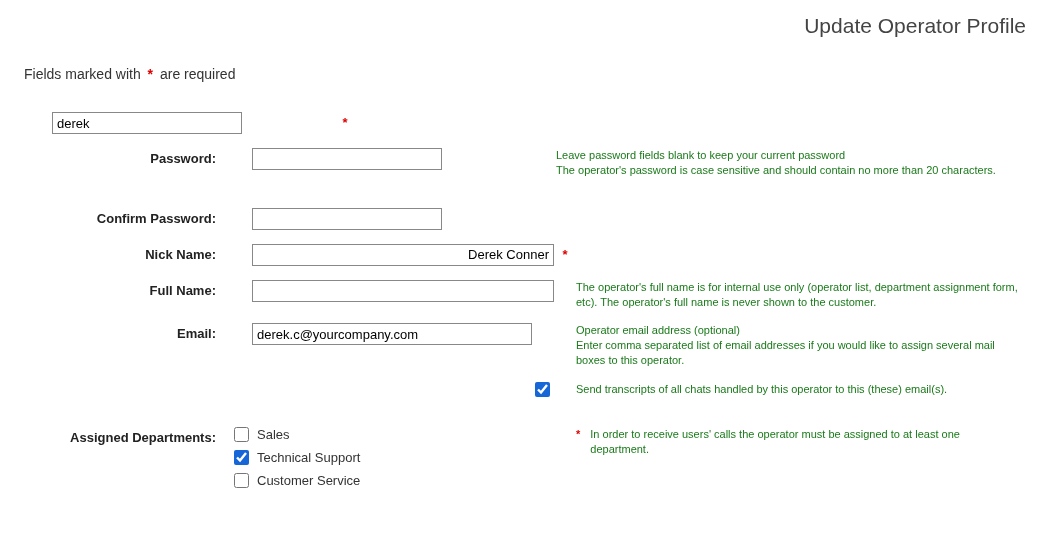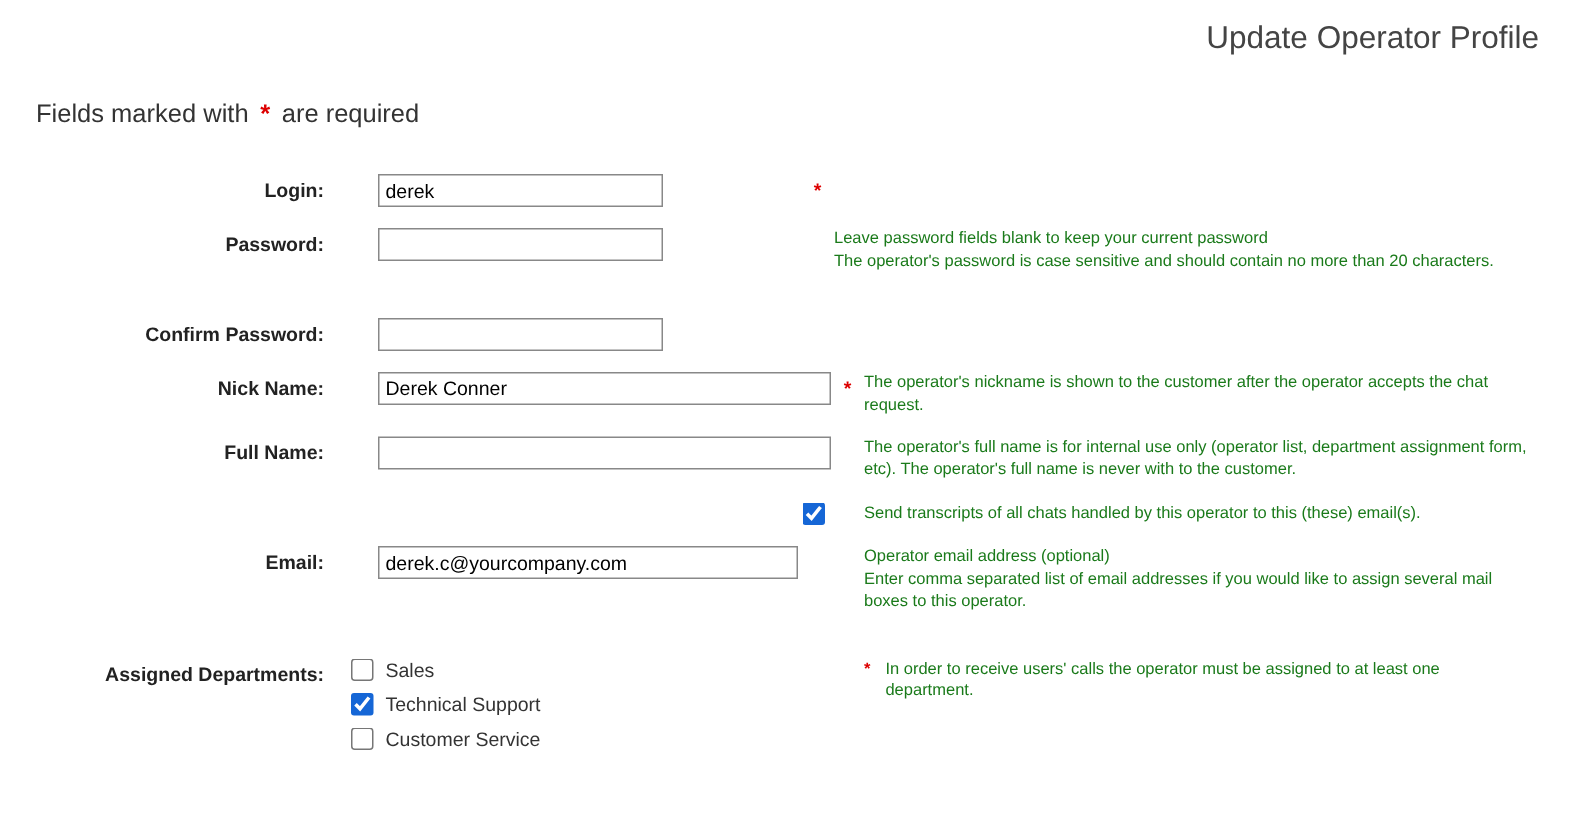--- a/index.html
+++ b/index.html
@@ -16,21 +16,21 @@
     padding: 14px 24px 24px 24px;
   }
   .title {
     text-align: right;
     font-size: 21px;
     font-weight: 400;
     color: #444;
     margin: 0 0 28px 0;
   }
   .required-hint {
-    font-size: 17px;
+    font-size: 14px;
     color: #333;
   }
   .req-star {
     color: #d00;
     font-weight: bold;
     margin: 0 3px;
   }
   .form-area {
     margin-top: 30px;
   }
@@ -59,20 +59,21 @@
   .input-col input.text {
     width: 190px;
     height: 22px;
     border: 1px solid #888;
     font-family: inherit;
     font-size: 13px;
     padding: 2px 4px;
   }
   .input-col input.text.medium {
     width: 320px;
+    text-align: right;
   }
   .input-col input.text.long {
     width: 280px;
   }
   .asterisk-col {
     width: 22px;
     color: #d00;
     font-weight: bold;
     padding-top: 3px;
     text-align: center;
@@ -131,21 +132,20 @@
 
   <div class="required-hint">
     <span>Fields marked with</span>
     <span class="req-star">*</span>
     <span>are required</span>
   </div>
 
   <div class="form-area">
 
     <div class="row">
-      <div class="label-col">Login:</div>
       <div class="input-col">
         <input class="text" type="text" value="derek" style="">
       </div>
       <div class="asterisk-col">*</div>
       <div class="help-col"></div>
     </div>
 
     <div class="row">
       <div class="label-col">Password:</div>
       <div class="input-col">
@@ -168,51 +168,50 @@
       <div class="asterisk-col"></div>
       <div class="help-col"></div>
     </div>
 
     <div class="row">
       <div class="label-col">Nick Name:</div>
       <div class="input-col wide">
         <input class="text medium" type="text" value="Derek Conner" style="">
       </div>
       <div class="asterisk-col">*</div>
-      <div class="help-col">The operator's nickname is shown to the customer after the operator accepts the chat request.</div>
     </div>
 
     <div class="row">
       <div class="label-col">Full Name:</div>
       <div class="input-col wide">
         <input class="text medium" type="text" value="" style="">
       </div>
       <div class="asterisk-col"></div>
-      <div class="help-col">The operator's full name is for internal use only (operator list, department assignment form, etc). The operator's full name is never with to the customer.</div>
+      <div class="help-col">The operator's full name is for internal use only (operator list, department assignment form, etc). The operator's full name is never shown to the customer.</div>
+    </div>
+
+    <div class="row">
+      <div class="label-col">Email:</div>
+      <div class="input-col wide">
+        <input class="text long" type="text" value="derek.c@yourcompany.com" style="">
+      </div>
+      <div class="asterisk-col"></div>
+      <div class="help-col">
+        <span>Operator email address (optional)</span><br>
+        <span>Enter comma separated list of email addresses if you would like to assign several mail boxes to this operator.</span>
+      </div>
     </div>
 
     <div class="row">
       <div class="label-col"></div>
       <div class="input-col wide" style="justify-content:flex-end; padding-right:4px;">
         <input class="chk" type="checkbox" checked="" style="">
       </div>
       <div class="asterisk-col"></div>
       <div class="help-col">Send transcripts of all chats handled by this operator to this (these) email(s).</div>
-    </div>
-
-    <div class="row">
-      <div class="label-col">Email:</div>
-      <div class="input-col wide">
-        <input class="text long" type="text" value="derek.c@yourcompany.com" style="">
-      </div>
-      <div class="asterisk-col"></div>
-      <div class="help-col">
-        <span>Operator email address (optional)</span><br>
-        <span>Enter comma separated list of email addresses if you would like to assign several mail boxes to this operator.</span>
-      </div>
     </div>
 
     <div class="row dept-section">
       <div class="label-col">Assigned Departments:</div>
       <div class="input-col wide" style="padding-left:10px;">
         <div class="dept-list">
           <div class="dept-item">
             <input class="chk" type="checkbox" style="">
             <label>Sales</label>
           </div>

